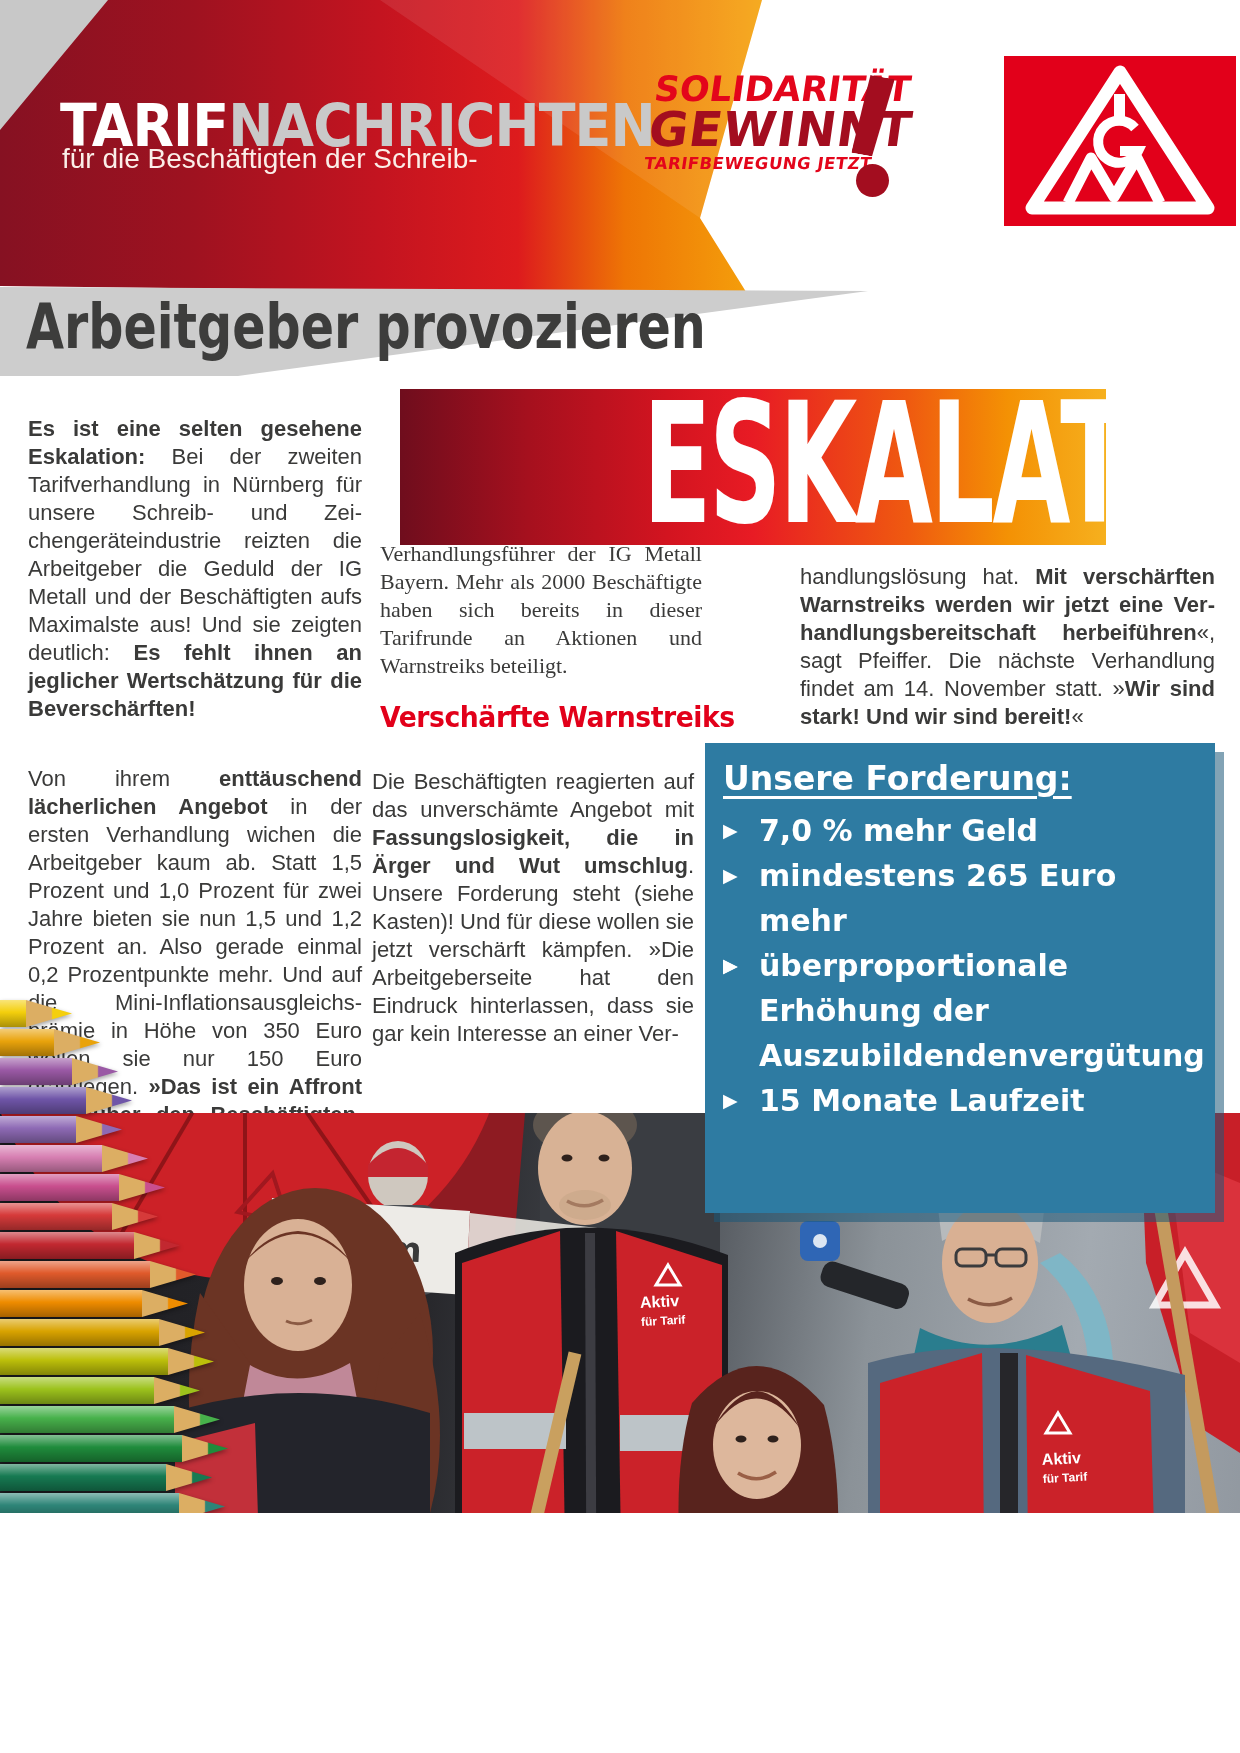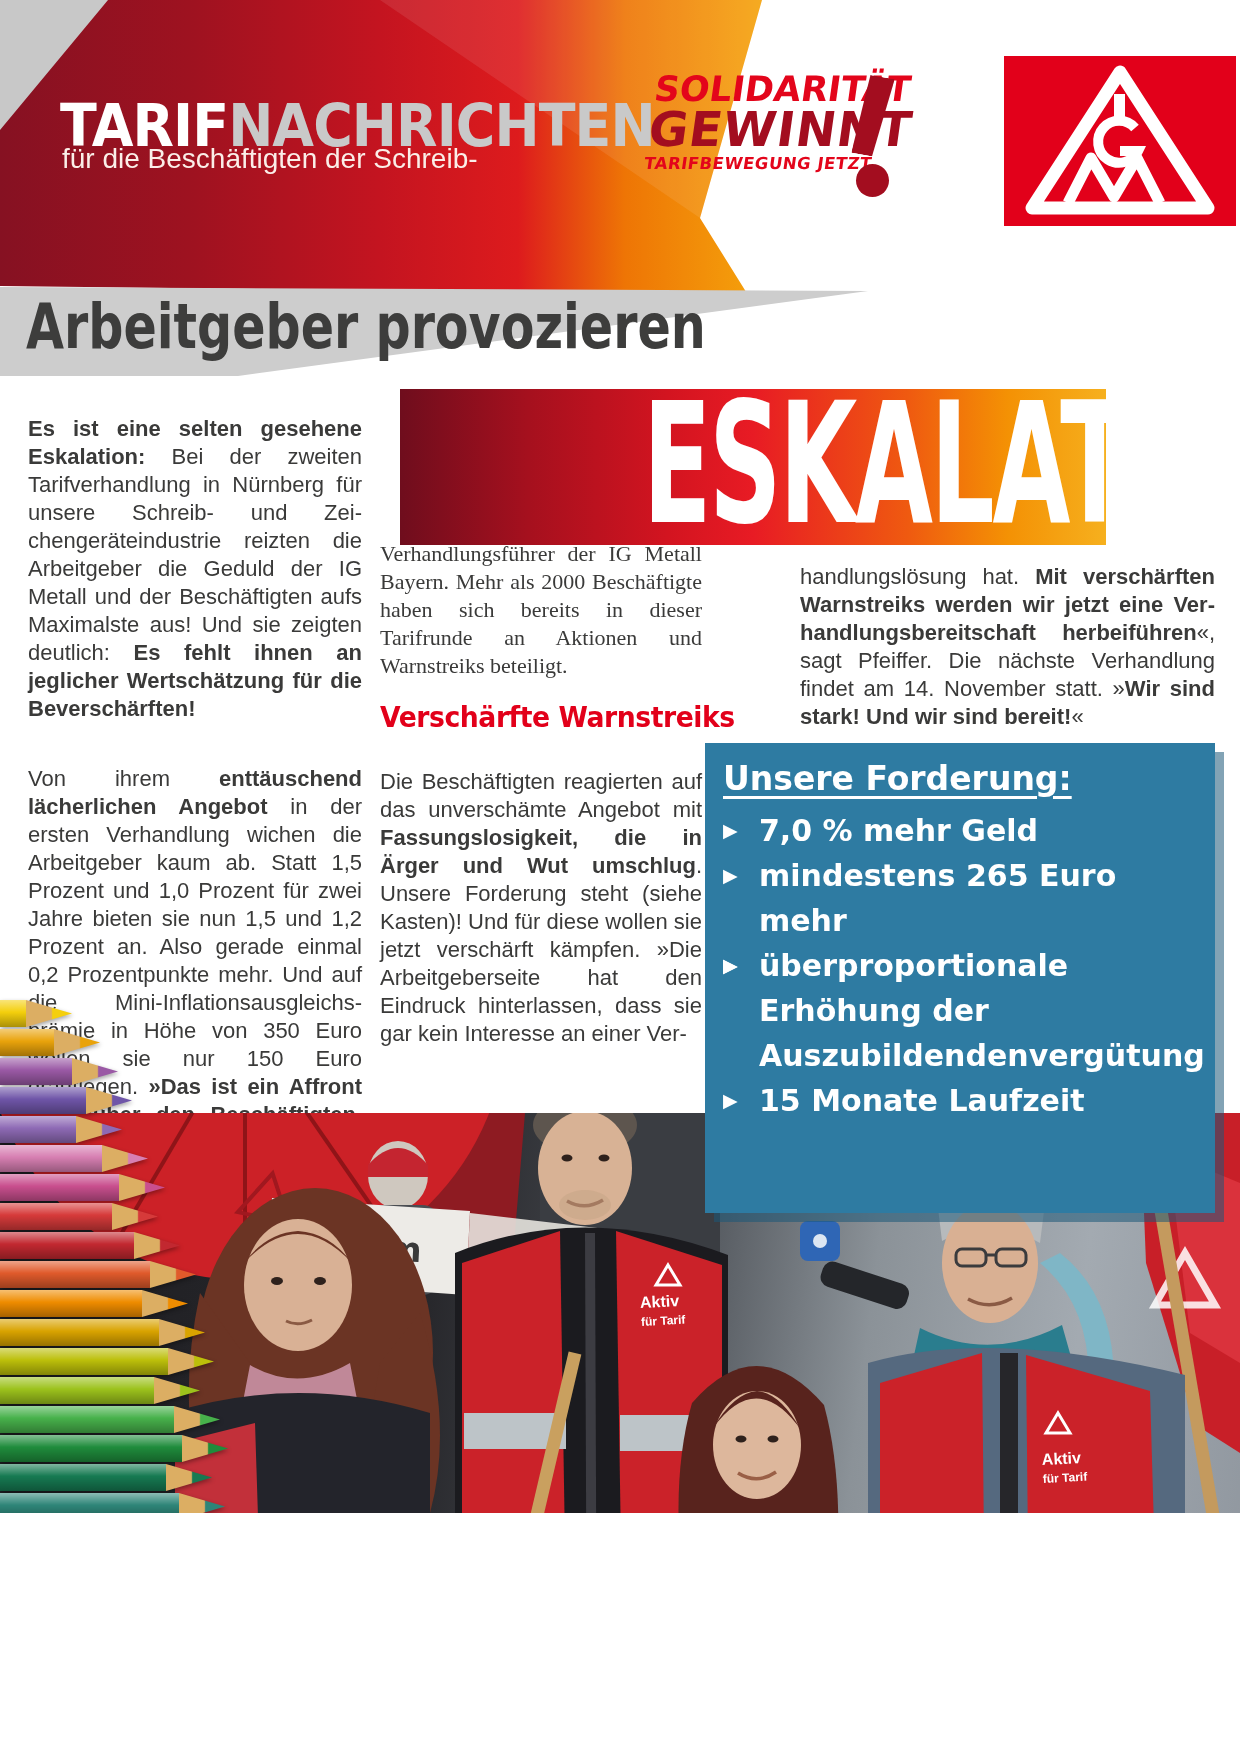--- a/index.html
+++ b/index.html
@@ -130,21 +130,21 @@
 
   <div class="col" style="left:28px;top:415px;width:334px;">
     <p><span class="b">Es ist eine selten gesehene Eskalation:</span><span> Bei der zweiten Tarifverhandlung in Nürnberg für unsere Schreib- und Zei­chengeräteindustrie reizten die Arbeit­geber die Geduld der IG Metall und der Beschäftigten aufs Maximalste aus! Und sie zeigten deutlich: </span><span class="b">Es fehlt ihnen an jeglicher Wertschätzung für die Be­verschärften!</span></p>
     <p class="gap"><span>Von ihrem </span><span class="b">enttäuschend lächerlichen Angebot</span><span> in der ersten Verhandlung wi­chen die Arbeitgeber kaum ab. Statt 1,5 Prozent und 1,0 Prozent für zwei Jahre bieten sie nun 1,5 und 1,2 Prozent an. Also gerade einmal 0,2 Prozentpunkte mehr. Und auf die Mini-Inflationsausgleichs­prämie in Höhe von 350 Euro wollen sie nur 150 Euro drauflegen. </span><span class="b">»Das ist ein Af­front gegenüber den Beschäftigten, die mit intensiven Warnstreiks deutlich ge­macht haben, wie dringend sie mehr Geld brauchen</span><span>«, sagt Michael Pfeiffer,</span></p>
   </div>
 
   <div class="col" style="left:380px;top:540px;width:322px;font-family:Liberation Serif, serif;">
     <p>Verhandlungsführer der IG Metall Bayern. Mehr als 2000 Beschäftigte haben sich bereits in dieser Tarifrunde an Aktionen und Warnstreiks beteiligt.</p>
   </div>
   <div class="subhead">Verschärfte Warnstreiks</div>
-  <div class="col" style="left:380px;top:768px;width:322px;">
+  <div class="col" style="left:372px;top:768px;width:322px;">
     <p><span>Die Beschäftigten reagierten auf das unverschämte Ange­bot mit </span><span class="b">Fassungslosigkeit, die in Ärger und Wut um­schlug</span><span>. Unsere Forderung steht (siehe Kasten)! Und für diese wollen sie jetzt ver­schärft kämpfen. »Die Arbeit­geberseite hat den Eindruck hinterlassen, dass sie gar kein Interesse an einer Ver-</span></p>
   </div>
 
   <div class="col" style="left:800px;top:563px;width:415px;">
     <p><span>handlungslösung hat. </span><span class="b">Mit verschärften Warnstreiks werden wir jetzt eine Ver­handlungsbereitschaft herbeiführen</span><span>«, sagt Pfeiffer. Die nächste Verhandlung findet am 14. November statt. »</span><span class="b">Wir sind stark! Und wir sind bereit!</span><span>«</span></p>
   </div>
 
   <div class="demands">
     <h2>Unsere Forderung:</h2>
     <ul>

